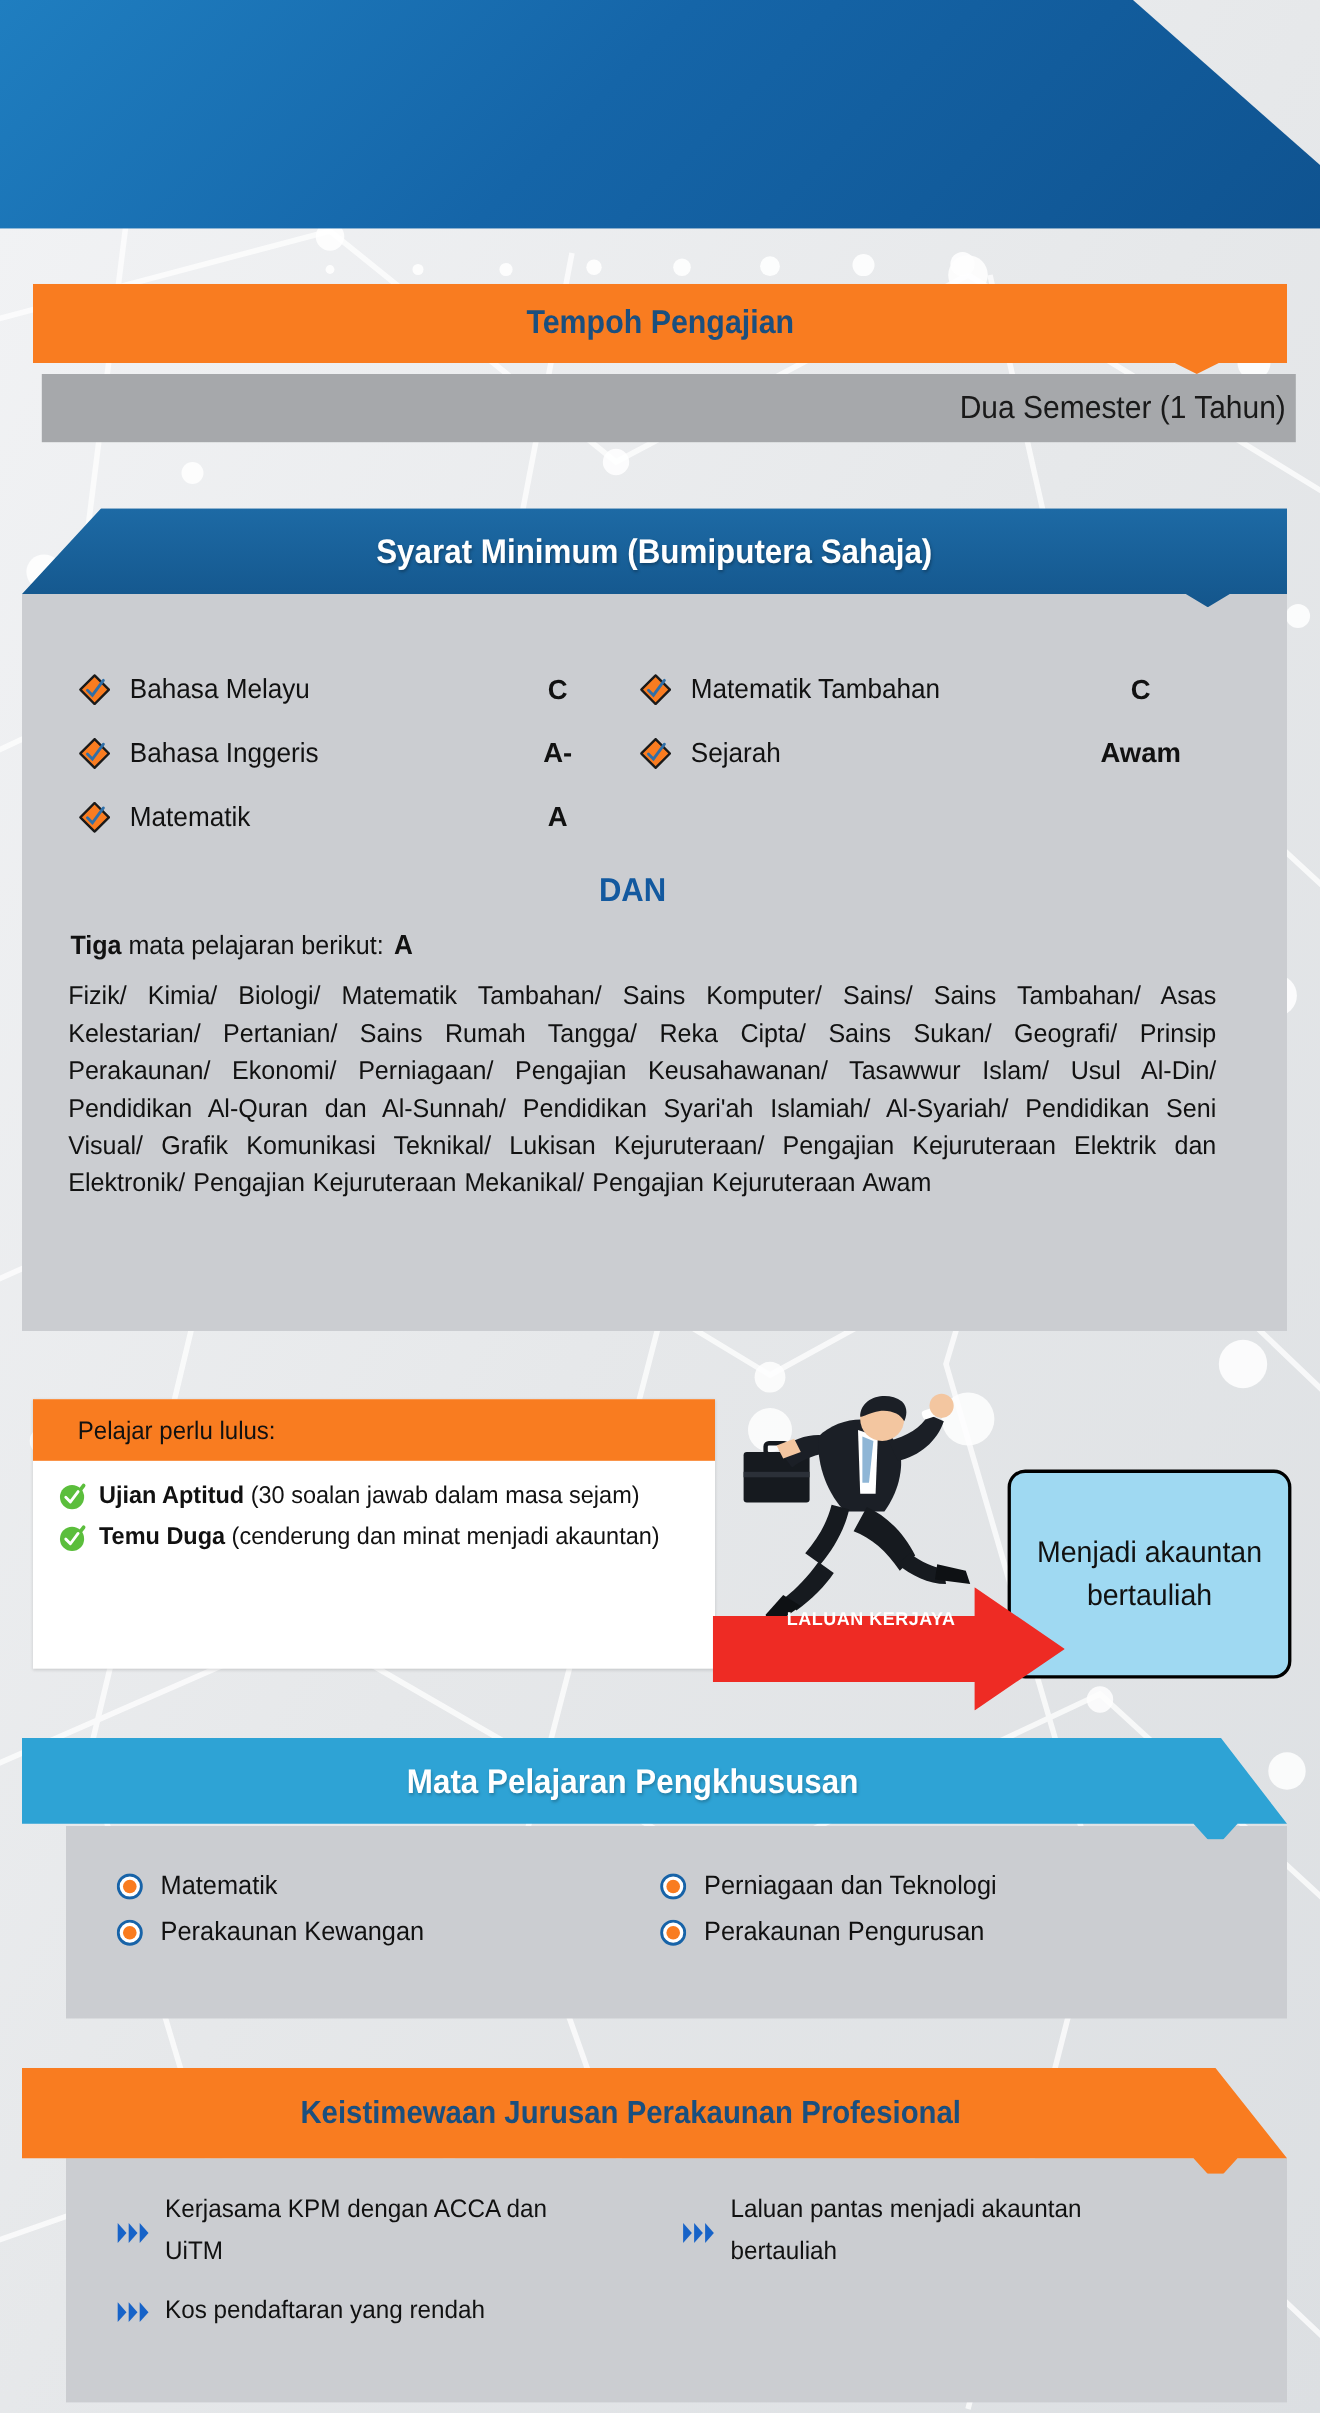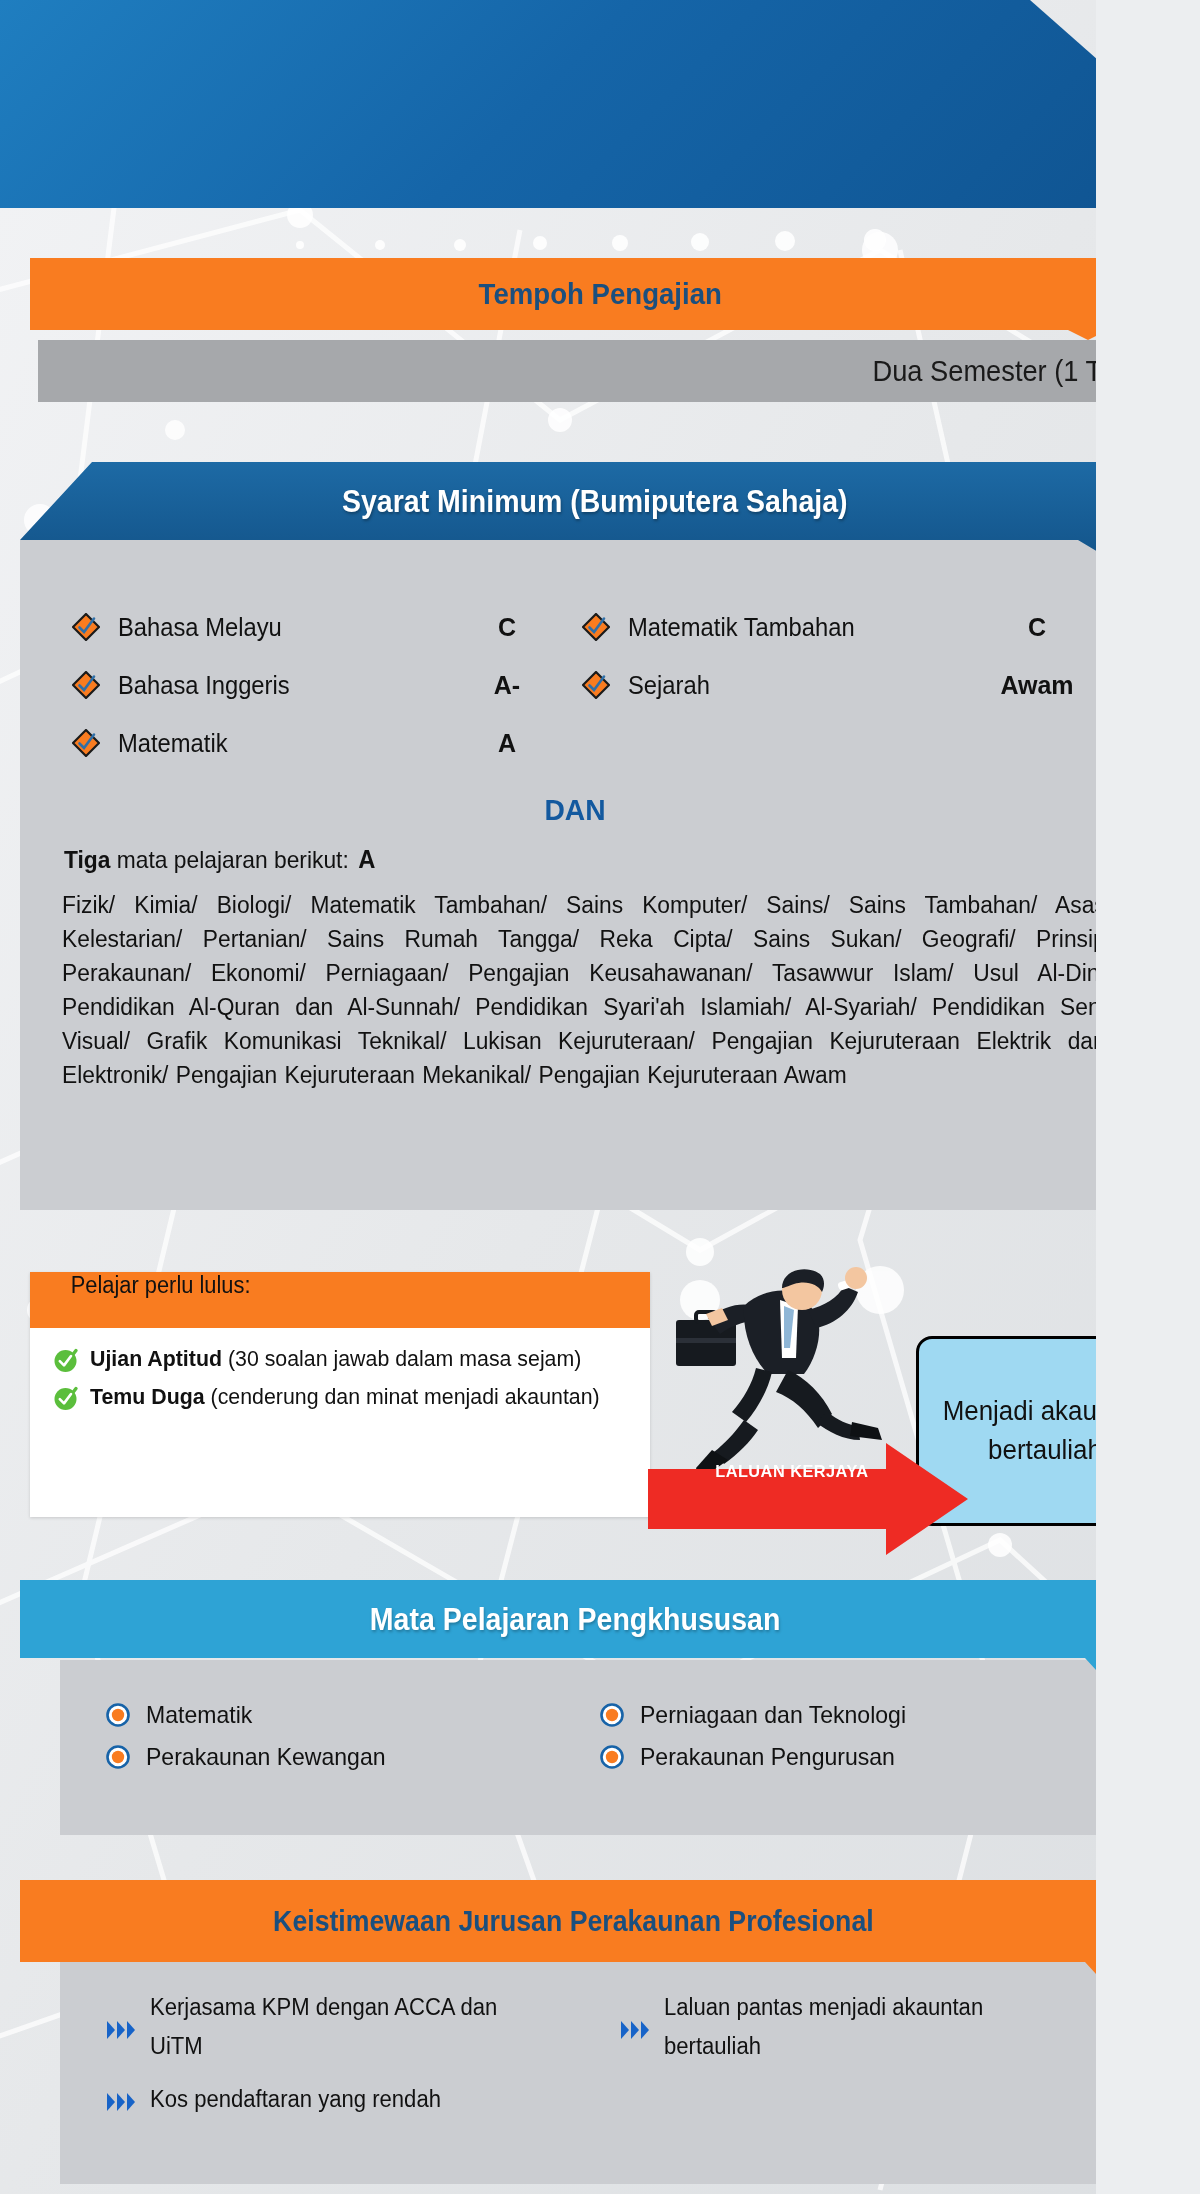--- a/index.html
+++ b/index.html
@@ -7,21 +7,21 @@
 
   html, body {
     width: 1200px;
     height: 2194px;
     font-family: "Liberation Sans", sans-serif;
     background: #eceef0;
   }
 
   #poster {
     position: relative;
-    width: 1096px;
+    width: 1200px;
     height: 2194px;
     overflow: hidden;
     background: #eef0f2;
   }
 
   
   .bg-net {
     position: absolute;
     inset: 0;
     z-index: 0;
@@ -234,20 +234,21 @@
     left: 30px; top: 1272px;
     width: 620px; height: 245px;
     background: #ffffff;
     z-index: 4;
     box-shadow: 0 1px 3px rgba(0,0,0,.15);
   }
   .lulus-head {
     height: 56px;
     background: #f97c20;
     display: flex;
+    align-items: center;
     padding-left: 36px;
   }
   .lulus-head-text {
     font-size: 23px;
     color: #111;
     transform: scaleX(0.95);
   }
   .lulus-body { padding: 16px 20px 0 22px; }
   .lulus-item {
     display: flex;

